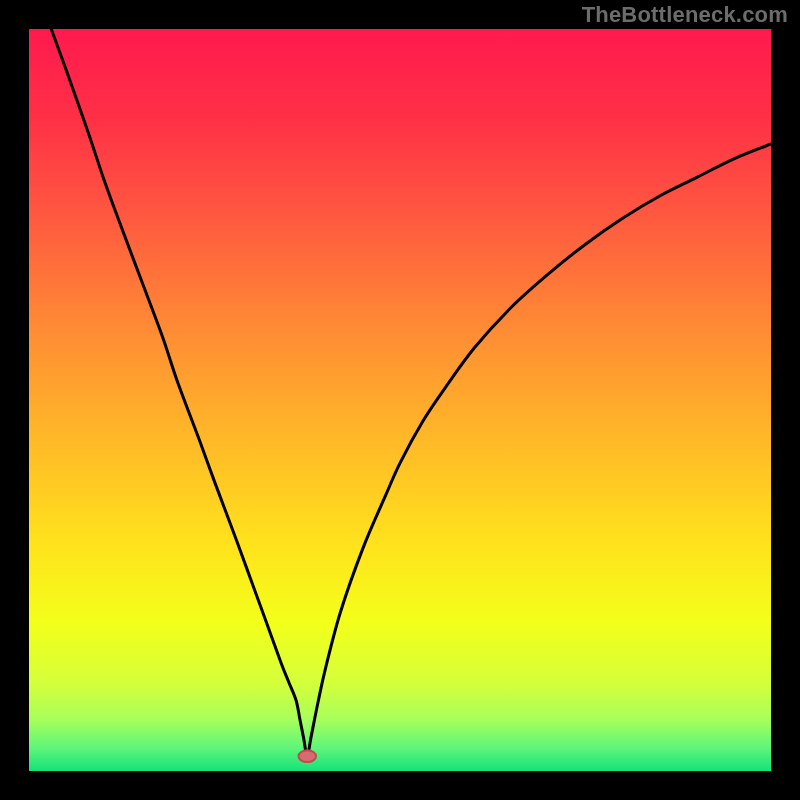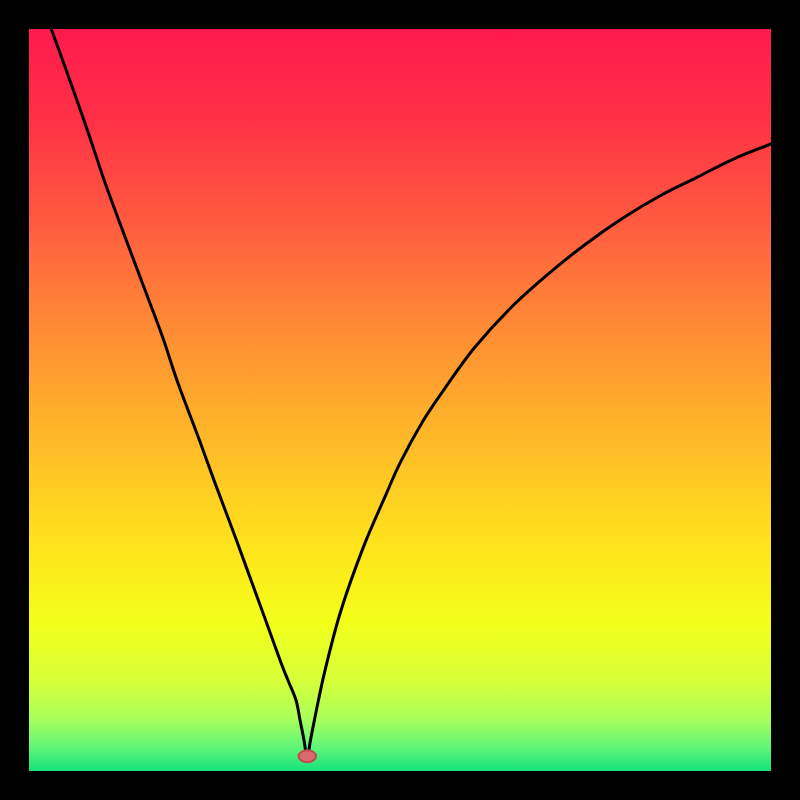--- a/index.html
+++ b/index.html
@@ -39,20 +39,21 @@
     top: 0;
     width: 742px;
     height: 742px;
     display: block;
   }
 </style>
 </head>
 <body>
 
 <div class="root">
+  <div class="watermark">TheBottleneck.com</div>
 
   <div class="plot-area">
     <svg class="bg" viewBox="0 0 742 742" preserveAspectRatio="none">
       <defs>
         <linearGradient id="grad" x1="0" y1="0" x2="0" y2="1">
             <stop offset="0%" stop-color="#ff1a4e"></stop>
             <stop offset="12%" stop-color="#ff3046"></stop>
             <stop offset="25%" stop-color="#ff5840"></stop>
             <stop offset="40%" stop-color="#ff8a35"></stop>
             <stop offset="55.00000000000001%" stop-color="#ffb828"></stop>

